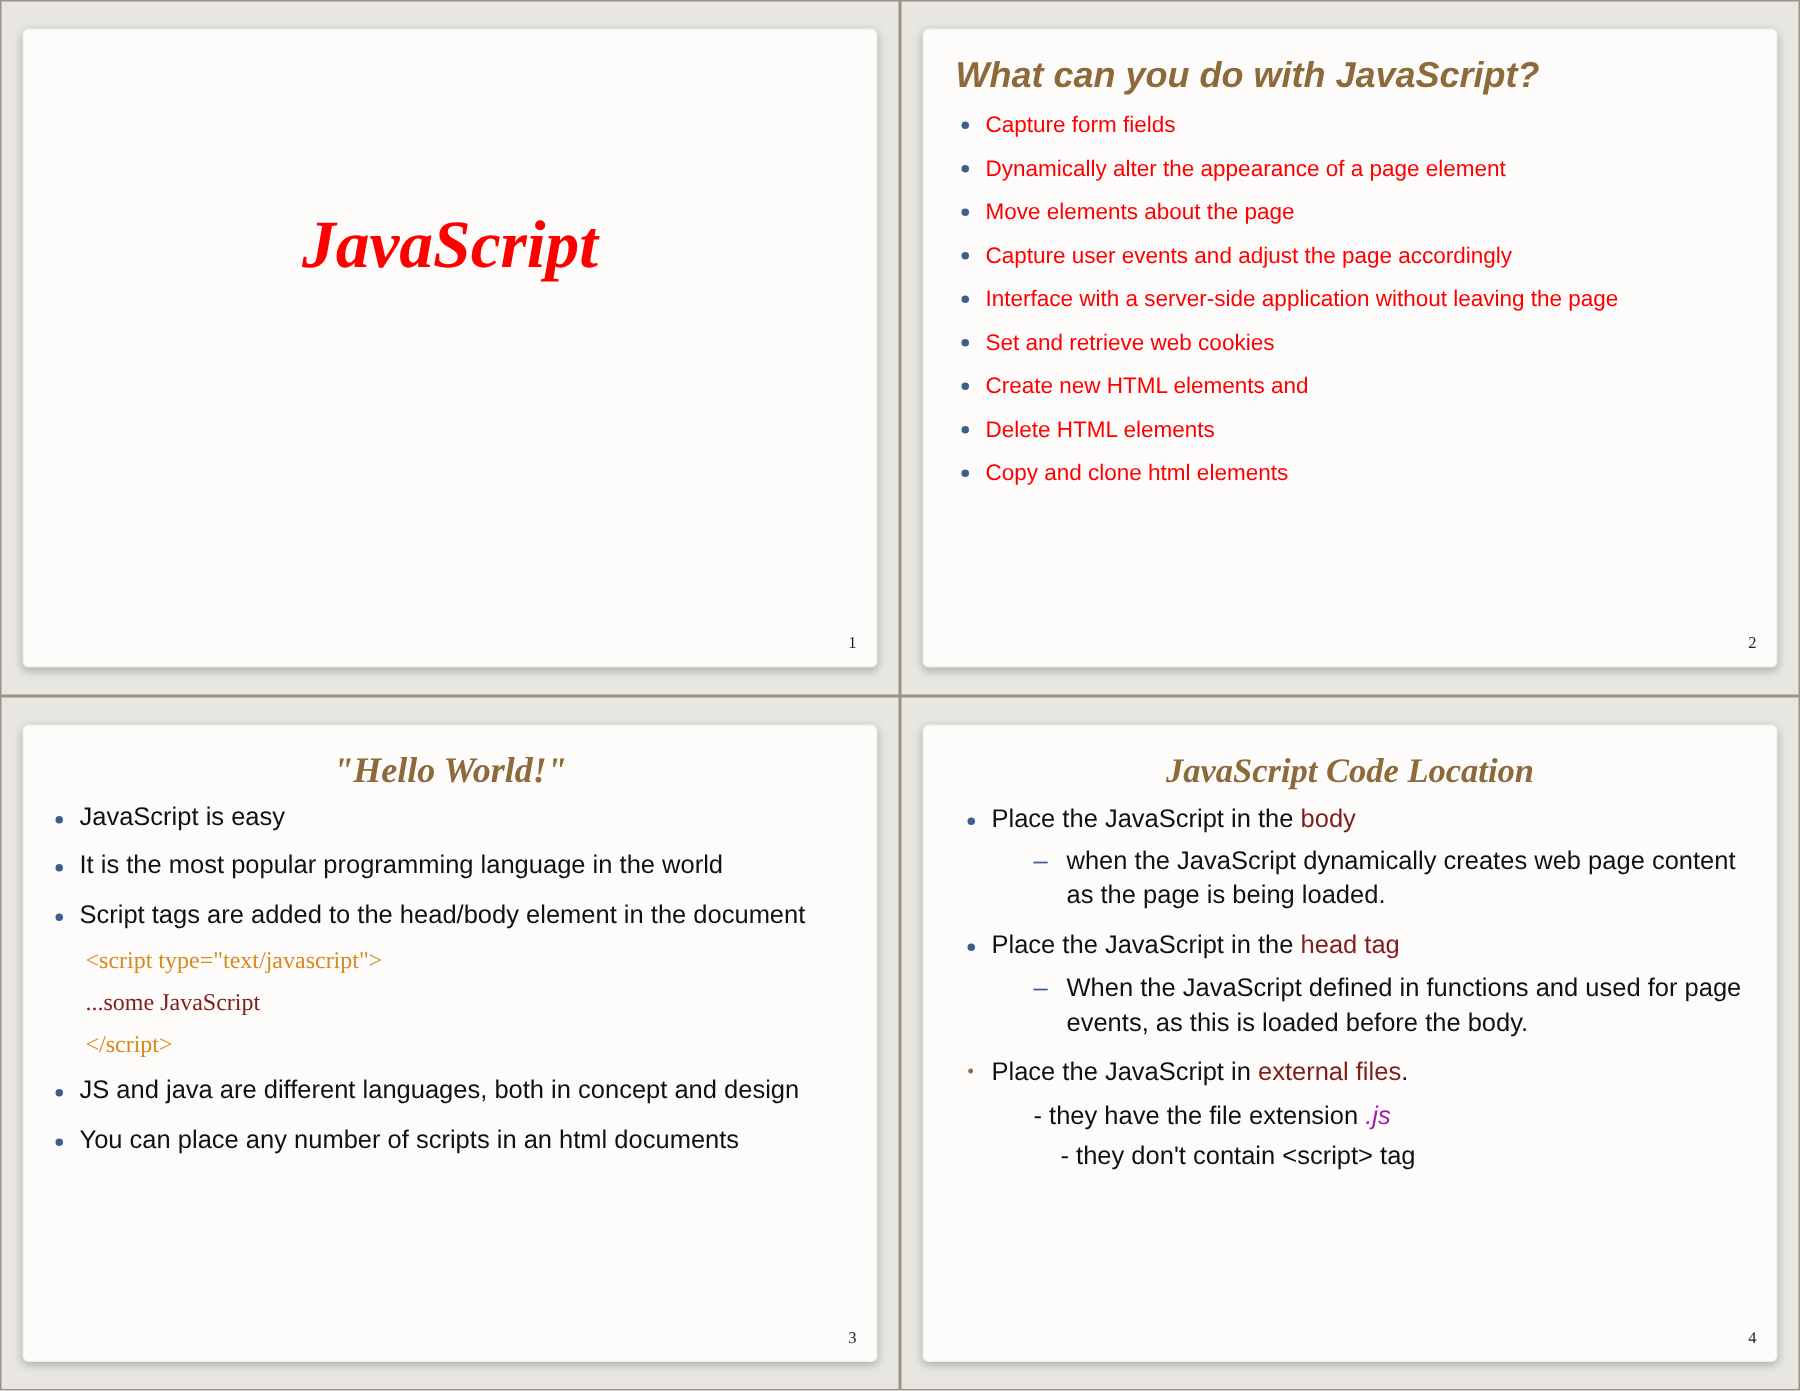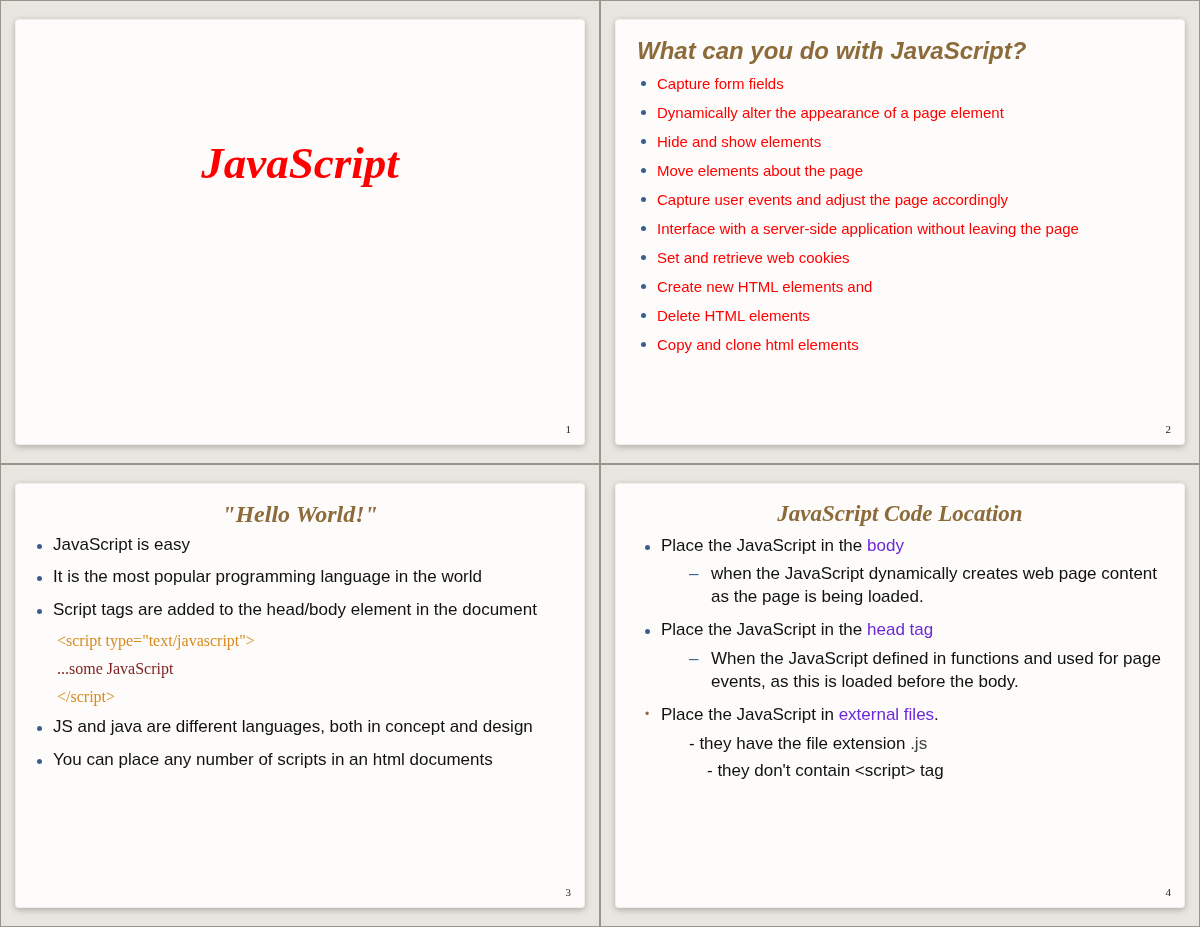--- a/index.html
+++ b/index.html
@@ -178,42 +178,41 @@
     margin-bottom: 4px;
   }
   .s4-sub li.dash::before {
     content: "–";
     position: absolute;
     left: 0;
     top: 0;
     color: #3b5f8c;
   }
   .s4-sub li.plain-dash { padding-left: 0; }
-  .orange { color: #6d28d9; }
-  .red { color: #404040; }
+  .orange { color: #7f1d1d; }
+  .red { color: #a21caf; font-style: italic; }
 </style>
 </head>
 <body>
 
 <div class="grid">
 
   <div class="cell">
     <div class="slide">
       <div class="s1-title">JavaScript</div>
       <div class="pagenum">1</div>
     </div>
   </div>
 
   <div class="cell">
     <div class="slide">
       <div class="s2-title">What can you do with JavaScript?</div>
       <ul class="s2-list">
         <li>Capture form fields</li>
         <li>Dynamically alter the appearance of a page element</li>
-        <li>Hide and show elements</li>
         <li>Move elements about the page</li>
         <li>Capture user events and adjust the page accordingly</li>
         <li>Interface with a server-side application without leaving the page</li>
         <li>Set and retrieve web cookies</li>
         <li>Create new HTML elements and</li>
         <li>Delete HTML elements</li>
         <li>Copy and clone html elements</li>
       </ul>
       <div class="pagenum">2</div>
     </div>

